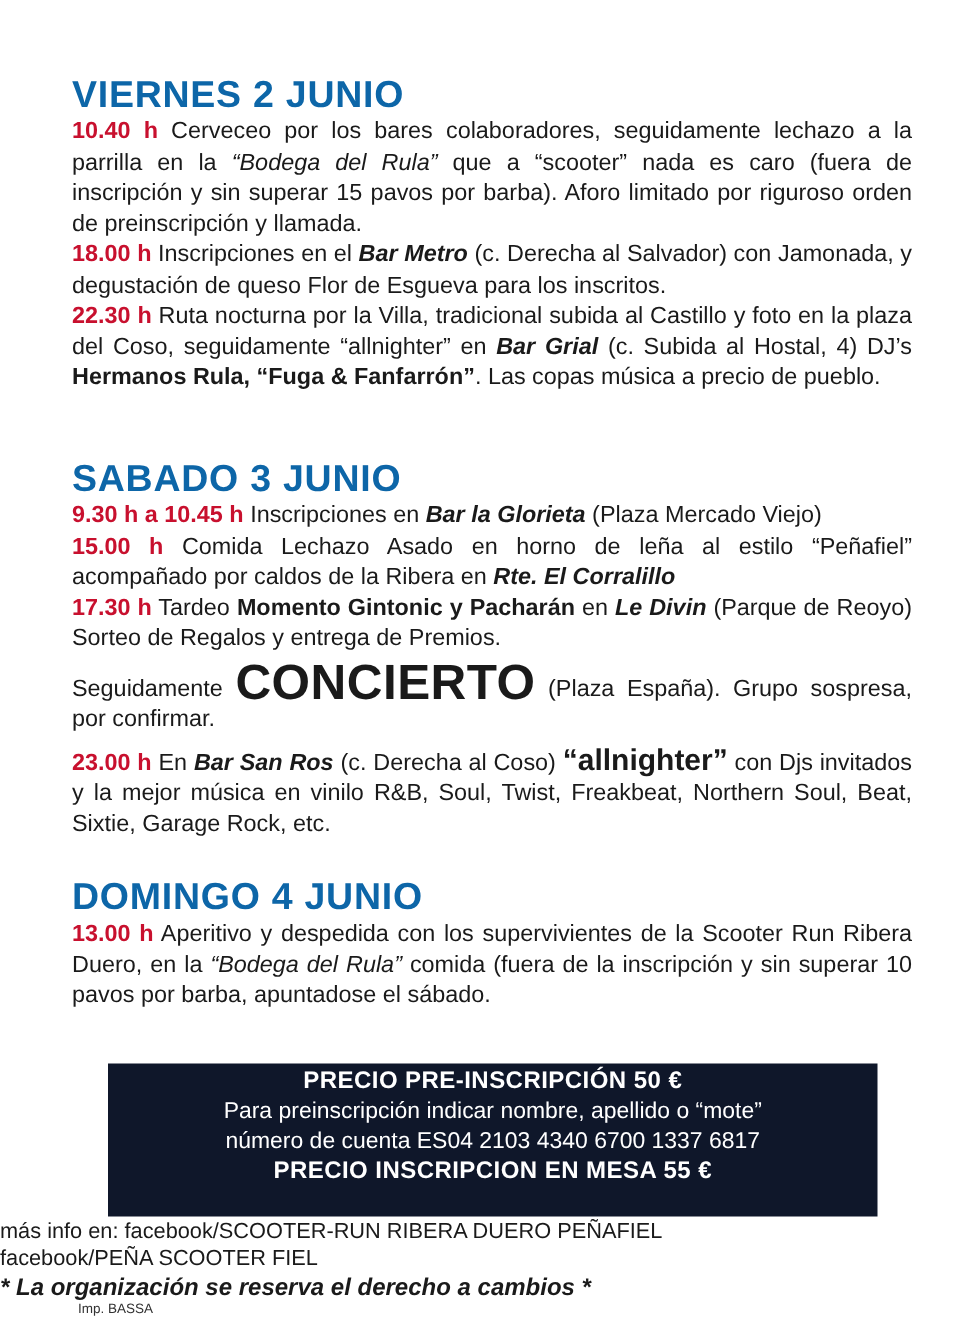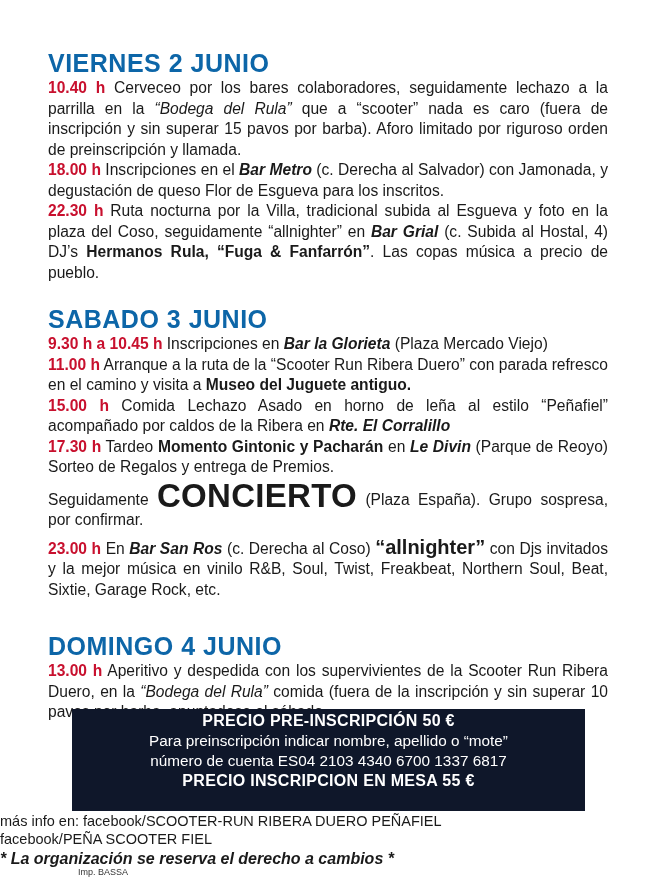--- a/index.html
+++ b/index.html
@@ -13,63 +13,60 @@
   .b { font-weight: bold; }
   .bi { font-weight: bold; font-style: italic; }
   .i { font-style: italic; }
   .big { font-weight: bold; font-size: 33px; letter-spacing: 0.3px; vertical-align: -2px; }
   .mid { font-weight: bold; font-size: 20px; }
   .box { position: absolute; left: 72px; top: 709px; width: 513px; height: 102px;
          background: #0f172a; color: #ffffff; text-align: center; }
   .box .h { font-weight: bold; font-size: 16px; line-height: 20px; letter-spacing: 0.3px; }
   .box .n { font-size: 15.3px; line-height: 20px; }
   .footer { position: absolute; left: 0; width: 650px; text-align: left; color: #1a1a1a; }
-  .imp { position: absolute; left: 52px; top: 867px; font-size: 9px; color: #333; margin-left: 26px; }
+  .imp { position: absolute; left: 52px; top: 867px; font-size: 9px; color: #333; }
 </style>
 </head>
 <body>
 
 <div class="page">
 
   <div style="position:absolute; top:49px; left:0; width:560px;">
     <h2 class="day">VIERNES 2 JUNIO</h2>
     <p class="para" style="margin-top:1px;">
       <span class="t">10.40 h</span><span> Cerveceo por los bares colaboradores, seguidamente lechazo a la parrilla en la </span><span class="i">“Bodega del Rula”</span><span> que a “scooter” nada es caro (fuera de inscripción y sin superar 15 pavos por barba). Aforo limitado por riguroso orden de preinscripción y llamada.</span>
     </p>
     <p class="para">
       <span class="t">18.00 h</span><span> Inscripciones en el </span><span class="bi">Bar Metro</span><span> (c. Derecha al Salvador) con Jamonada, y degustación de queso Flor de Esgueva para los inscritos.</span>
     </p>
     <p class="para">
-      <span class="t">22.30 h</span><span> Ruta nocturna por la Villa, tradicional subida al Esgueva y foto en la plaza del Coso, seguidamente “allnighter” en </span><span class="bi">Bar Grial</span><span> (c. Subida al Hostal, 4) DJ’s </span><span class="b">Hermanos Rula, “Fuga &amp; Fanfarrón”</span><span>. Las copas música a precio de pueblo.</span>
+      <span class="t">22.30 h</span><span> Ruta nocturna por la Villa, tradicional subida al Castillo y foto en la plaza del Coso, seguidamente “allnighter” en </span><span class="bi">Bar Grial</span><span> (c. Subida al Hostal, 4) DJ’s </span><span class="b">Hermanos Rula, “Fuga &amp; Fanfarrón”</span><span>. Las copas música a precio de pueblo.</span>
     </p>
   </div>
 
   <div style="position:absolute; top:305px; left:0; width:560px;">
     <h2 class="day">SABADO 3 JUNIO</h2>
     <p class="para" style="margin-top:1px;">
       <span class="t">9.30 h a 10.45 h</span><span> Inscripciones en </span><span class="bi">Bar la Glorieta</span><span> (Plaza Mercado Viejo)</span>
-    </p>
-    <p class="para">
-      <span class="t">11.00 h</span><span> Arranque a la ruta de la “Scooter Run Ribera Duero” con parada refresco en el camino y visita a </span><span class="b">Museo del Juguete antiguo.</span>
     </p>
     <p class="para">
       <span class="t">15.00 h</span><span> Comida Lechazo Asado en horno de leña al estilo “Peñafiel” acompañado por caldos de la Ribera en </span><span class="bi">Rte. El Corralillo</span>
     </p>
     <p class="para">
       <span class="t">17.30 h</span><span> Tardeo </span><span class="b">Momento Gintonic y Pacharán</span><span> en </span><span class="bi">Le Divin</span><span> (Parque de Reoyo) Sorteo de Regalos y entrega de Premios.</span>
     </p>
     <p class="para" style="margin-top:8px;">
       <span>Seguidamente </span><span class="big">CONCIERTO</span><span>  (Plaza España). Grupo sospresa, por confirmar.</span>
     </p>
     <p class="para" style="margin-top:6px;">
       <span class="t">23.00 h</span><span> En </span><span class="bi">Bar San Ros</span><span> (c. Derecha al Coso) </span><span class="mid">“allnighter”</span><span>  con  Djs invitados y la mejor música en vinilo R&amp;B, Soul, Twist, Freakbeat, Northern Soul, Beat, Sixtie, Garage Rock, etc.</span>
     </p>
   </div>
 
-  <div style="position:absolute; top:632px; left:0; width:560px;">
+  <div style="position:absolute; top:584px; left:0; width:560px;">
     <h2 class="day">DOMINGO 4 JUNIO</h2>
     <p class="para" style="margin-top:1px;">
       <span class="t">13.00 h</span><span> Aperitivo y despedida con los supervivientes de la Scooter Run Ribera Duero, en la  </span><span class="i">“Bodega del Rula”</span><span>  comida (fuera de la inscripción y sin superar 10 pavos por barba, apuntadose el sábado.</span>
     </p>
   </div>
 </div>
 
 <div class="box">
   <div class="h" style="margin-top:2px;">PRECIO PRE-INSCRIPCIÓN 50 €</div>
   <div class="n">Para preinscripción indicar nombre, apellido o “mote”</div>

